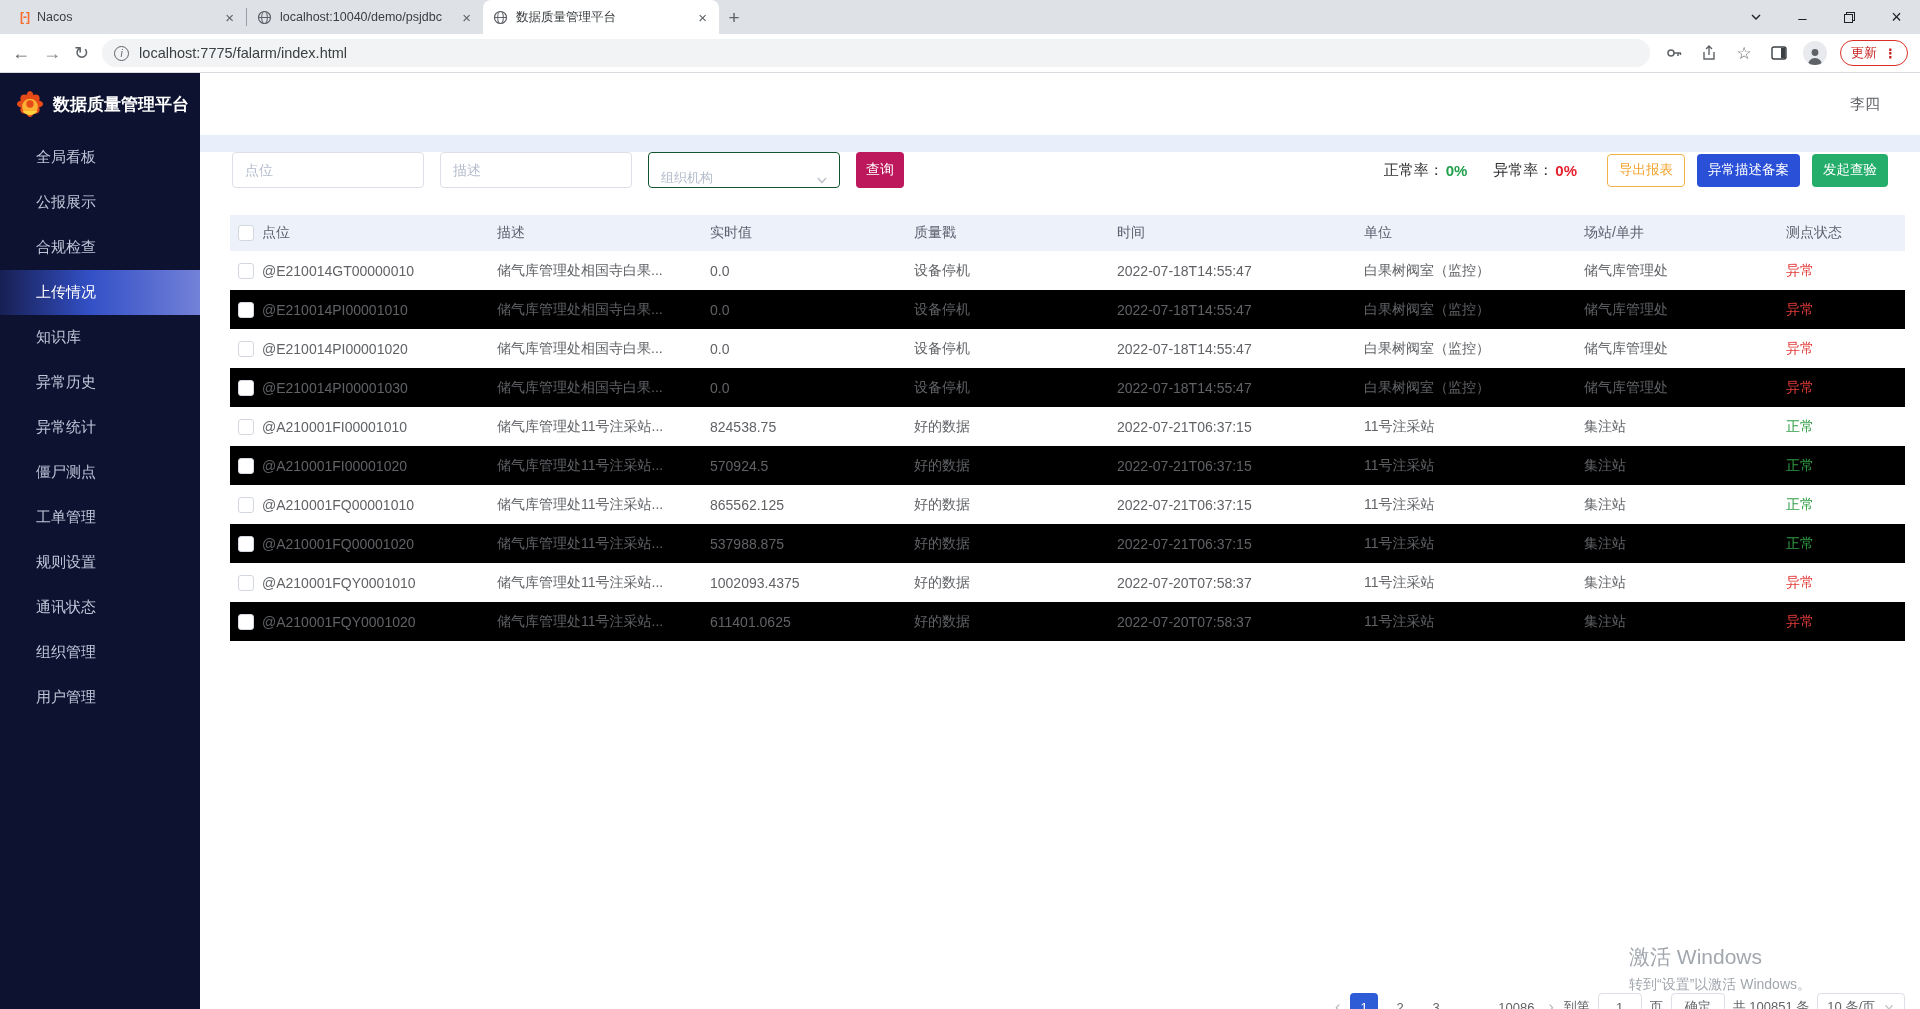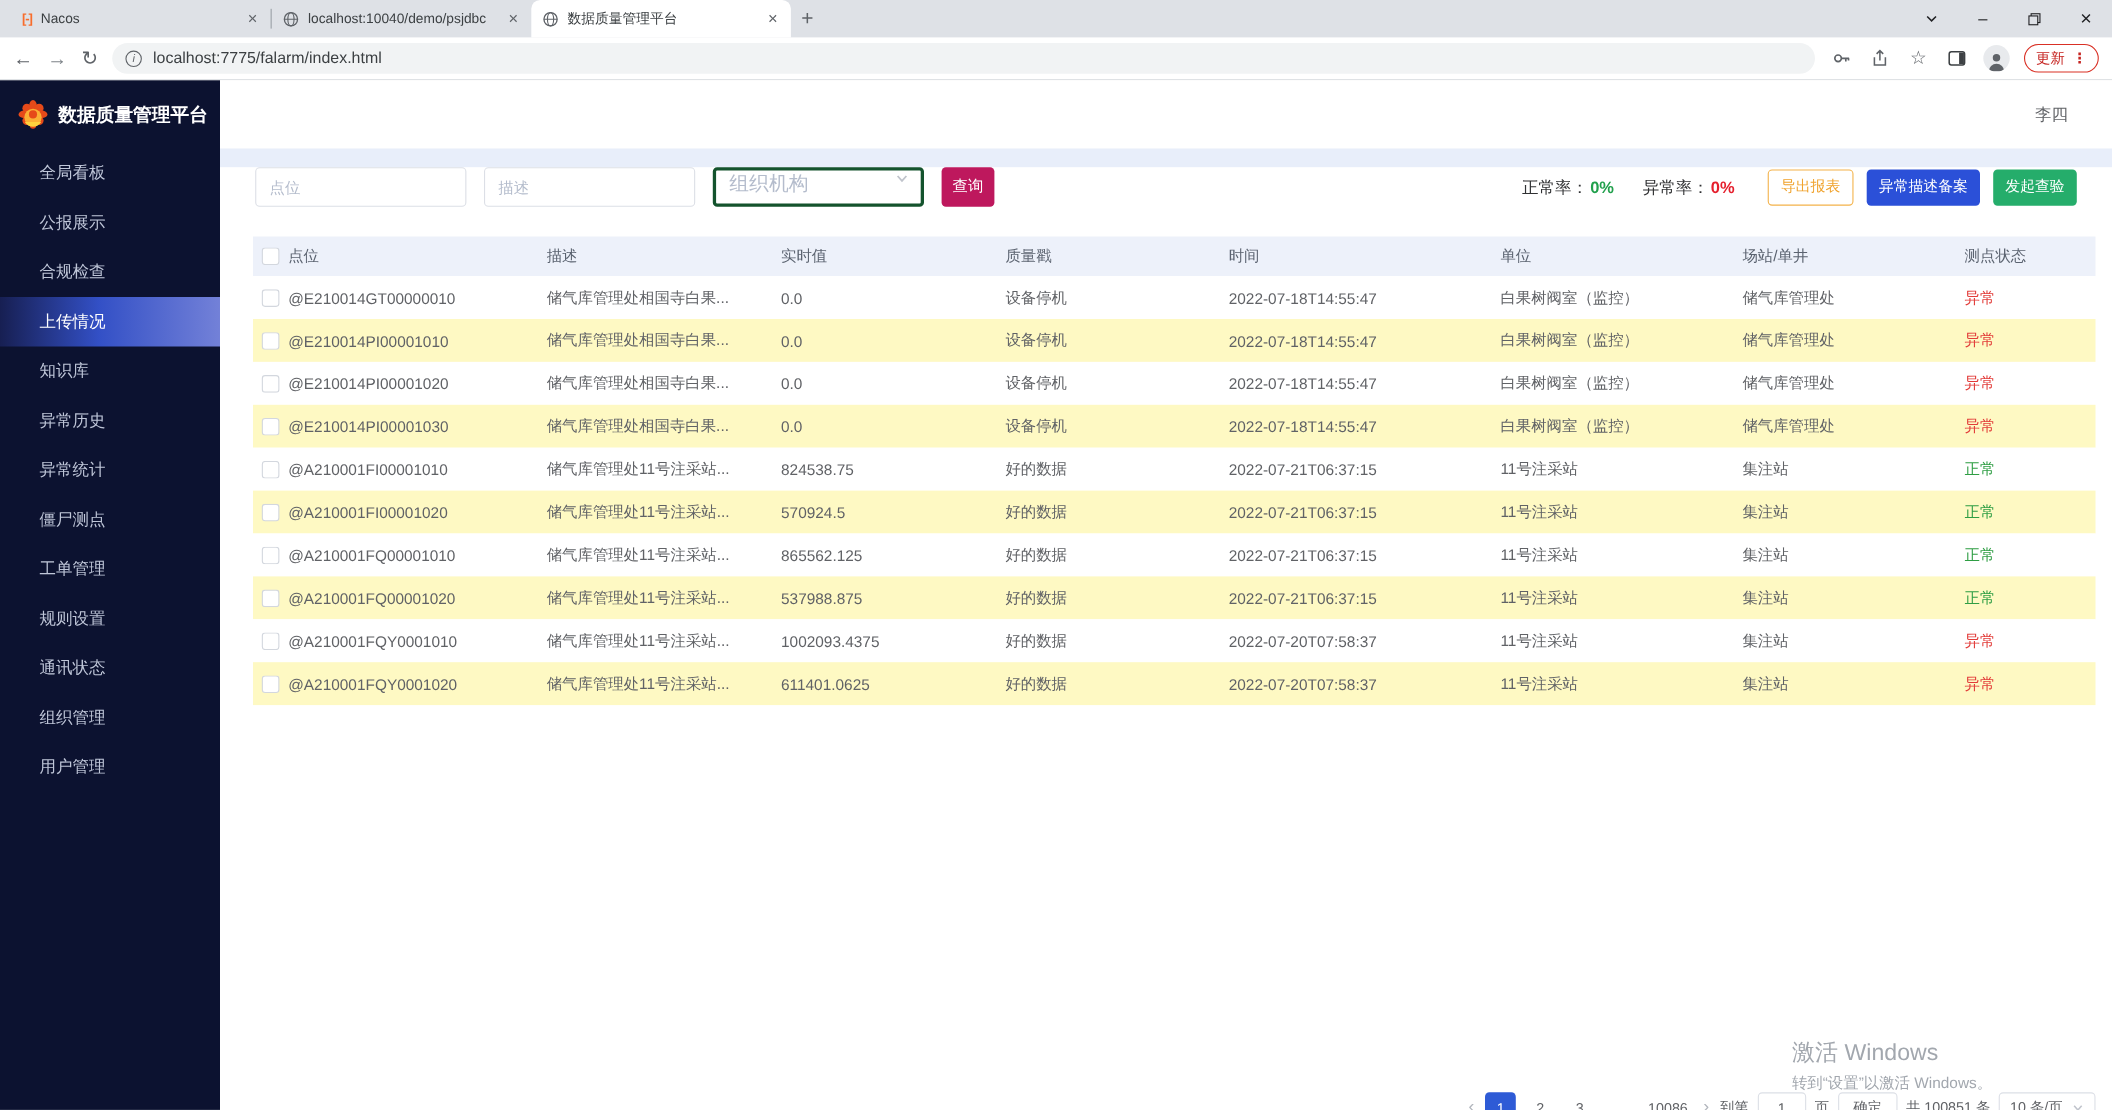--- a/index.html
+++ b/index.html
@@ -47,41 +47,41 @@
 
   .main { flex:1; position:relative; background:#fff; overflow:hidden; }
   .app-header { height:62px; display:flex; align-items:center; justify-content:flex-end; padding-right:40px;
                 color:#606266; font-size:15px; }
   .band { height:17px; background:#e8eefa; }
 
   .filter-bar { height:36px; margin:0 32px; display:flex; align-items:center; gap:16px; }
   .f-input { width:192px; height:36px; border:1px solid #dcdfe6; border-radius:4px; padding:0 12px;
              font-size:14px; color:#606266; outline:none; background:#fff; }
   .f-input::placeholder { color:#b4bccc; }
-  .f-select { width:192px; height:36px; border:3px solid #14532d; border-radius:4px; padding:0 10px 0 12px;
-              display:flex; align-items:flex-start; font-size:18px; color:#b4bccc; background:#fff; }
+  .f-select { width:192px; height:36px; border:1px solid #14532d; border-radius:4px; padding:0 10px 0 12px;
+              display:flex; align-items:flex-end; font-size:13px; color:#b4bccc; background:#fff; }
   .f-select .chev { margin-left:auto; }
   .btn-search { width:48px; height:36px; background:#be185d; border:none; border-radius:4px; color:#fff; font-size:14px; }
 
   .stats { margin-left:auto; display:flex; align-items:center; }
   .stat-label { font-size:15px; color:#303133; }
   .stat-val { font-size:15px; font-weight:bold; margin-left:2px; }
   .val-green { color:#21a04c; }
   .val-red { color:#e51f2d; }
   .gap24 { width:26px; } .gap28 { width:30px; } .gap12 { width:12px; }
   .btn { height:33px; border-radius:4px; font-size:13.5px; display:flex; align-items:center; padding:0 11px; border:none;text-align:right; }
   .btn-outline { background:#fff; border:1px solid #f3b24a; color:#f0a32e; }
   .btn-blue { background:#2b50d8; color:#fff; }
   .btn-green { background:#25ad6b; color:#fff; }
 
   
   .table { margin:27px 15px 0 30px; }
   .t-head { display:flex; align-items:center; height:36px; background:#edf1fa; font-size:14px; color:#5b6370; }
   .t-row { display:flex; align-items:center; height:39px; font-size:14px; color:#606266; background:#fff; }
-  .t-row.alt { background:#fef9c3; }
+  .t-row.alt { background:#000000; }
   .cell { overflow:hidden; white-space:nowrap; text-overflow:ellipsis; padding-right:8px; flex-shrink:0; }
   .c-check { width:32px; display:flex; justify-content:center; padding:0; }
   .c-pid { width:235px; } .c-desc { width:213px; } .c-val { width:204px; } .c-q { width:203px; }
   .c-time { width:203px; } .c-unit { width:220px;margin-left:44px; } .c-st { width:202px; }
   .c-status { flex:1; }
   .checkbox { width:16px; height:16px; border:1px solid #d3d7de; border-radius:3px; background:#fff; }
   .status-bad { color:#e23c39; } .status-good { color:#2f9e44; }
 
   
   .pagination { position:absolute; right:15px; top:920px; display:flex; align-items:center; gap:8px;

